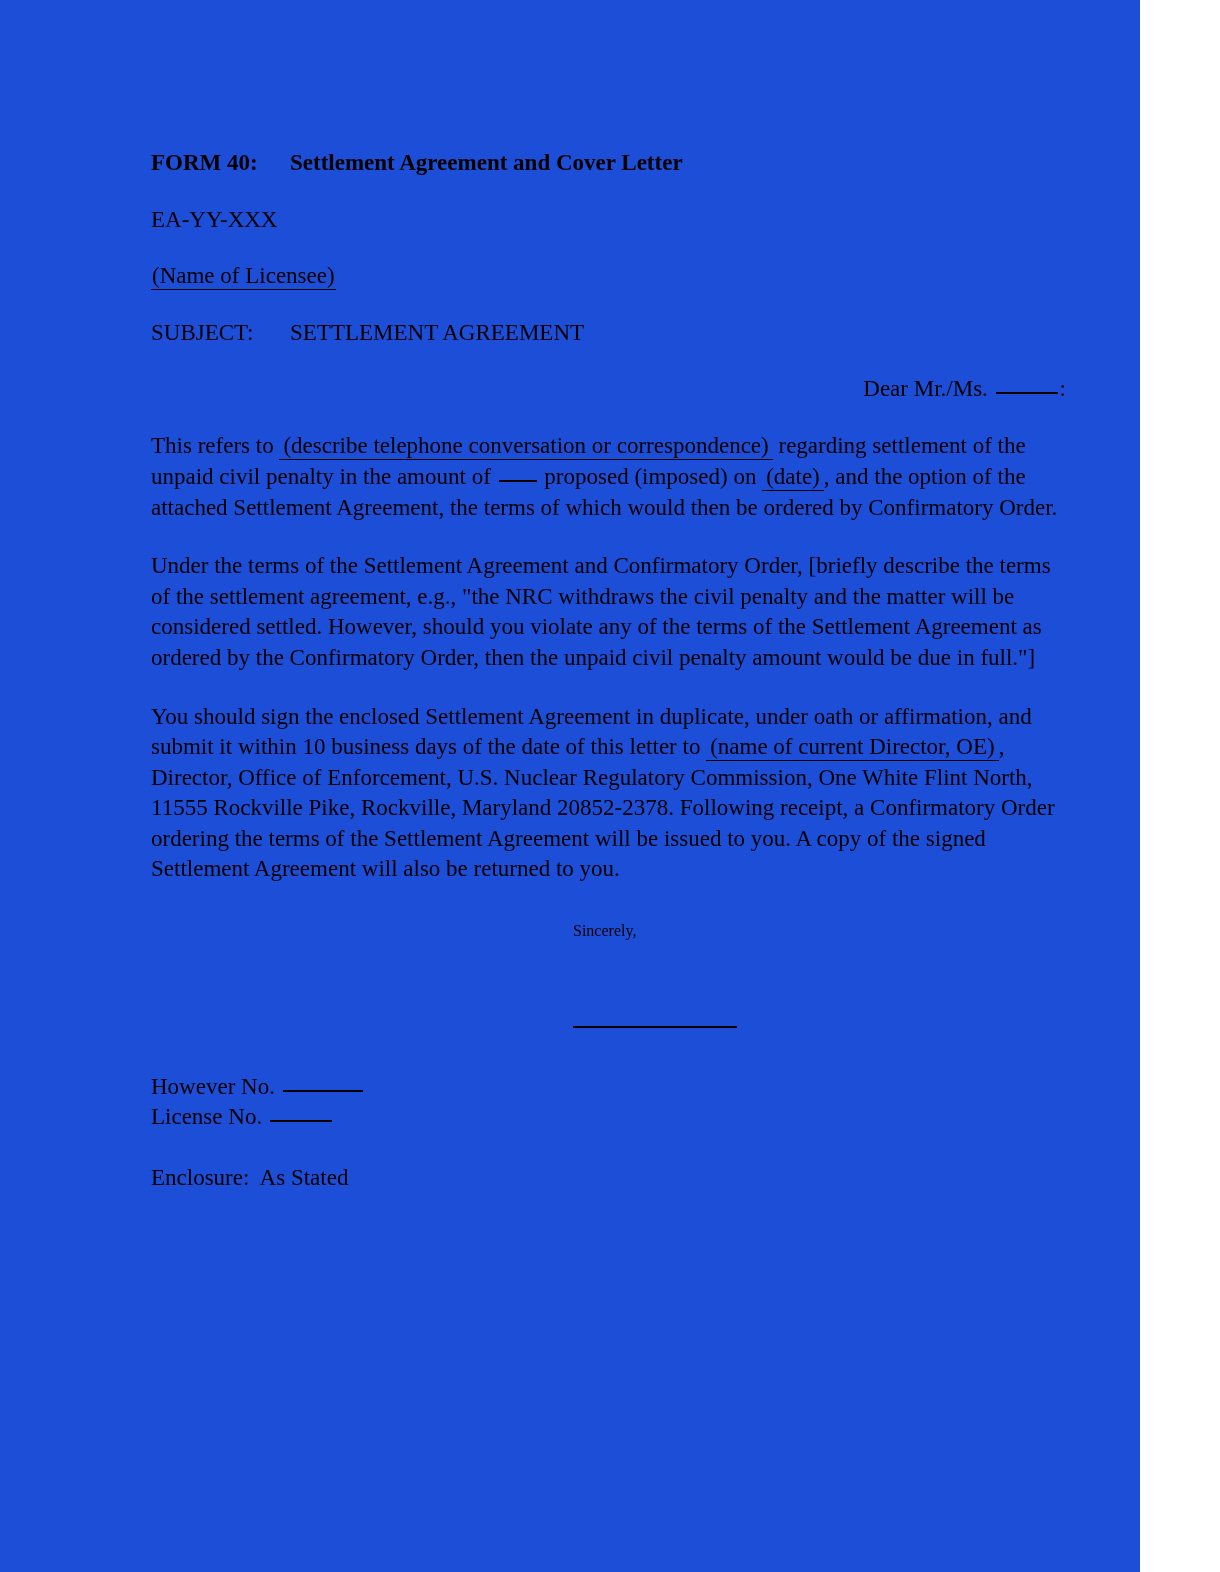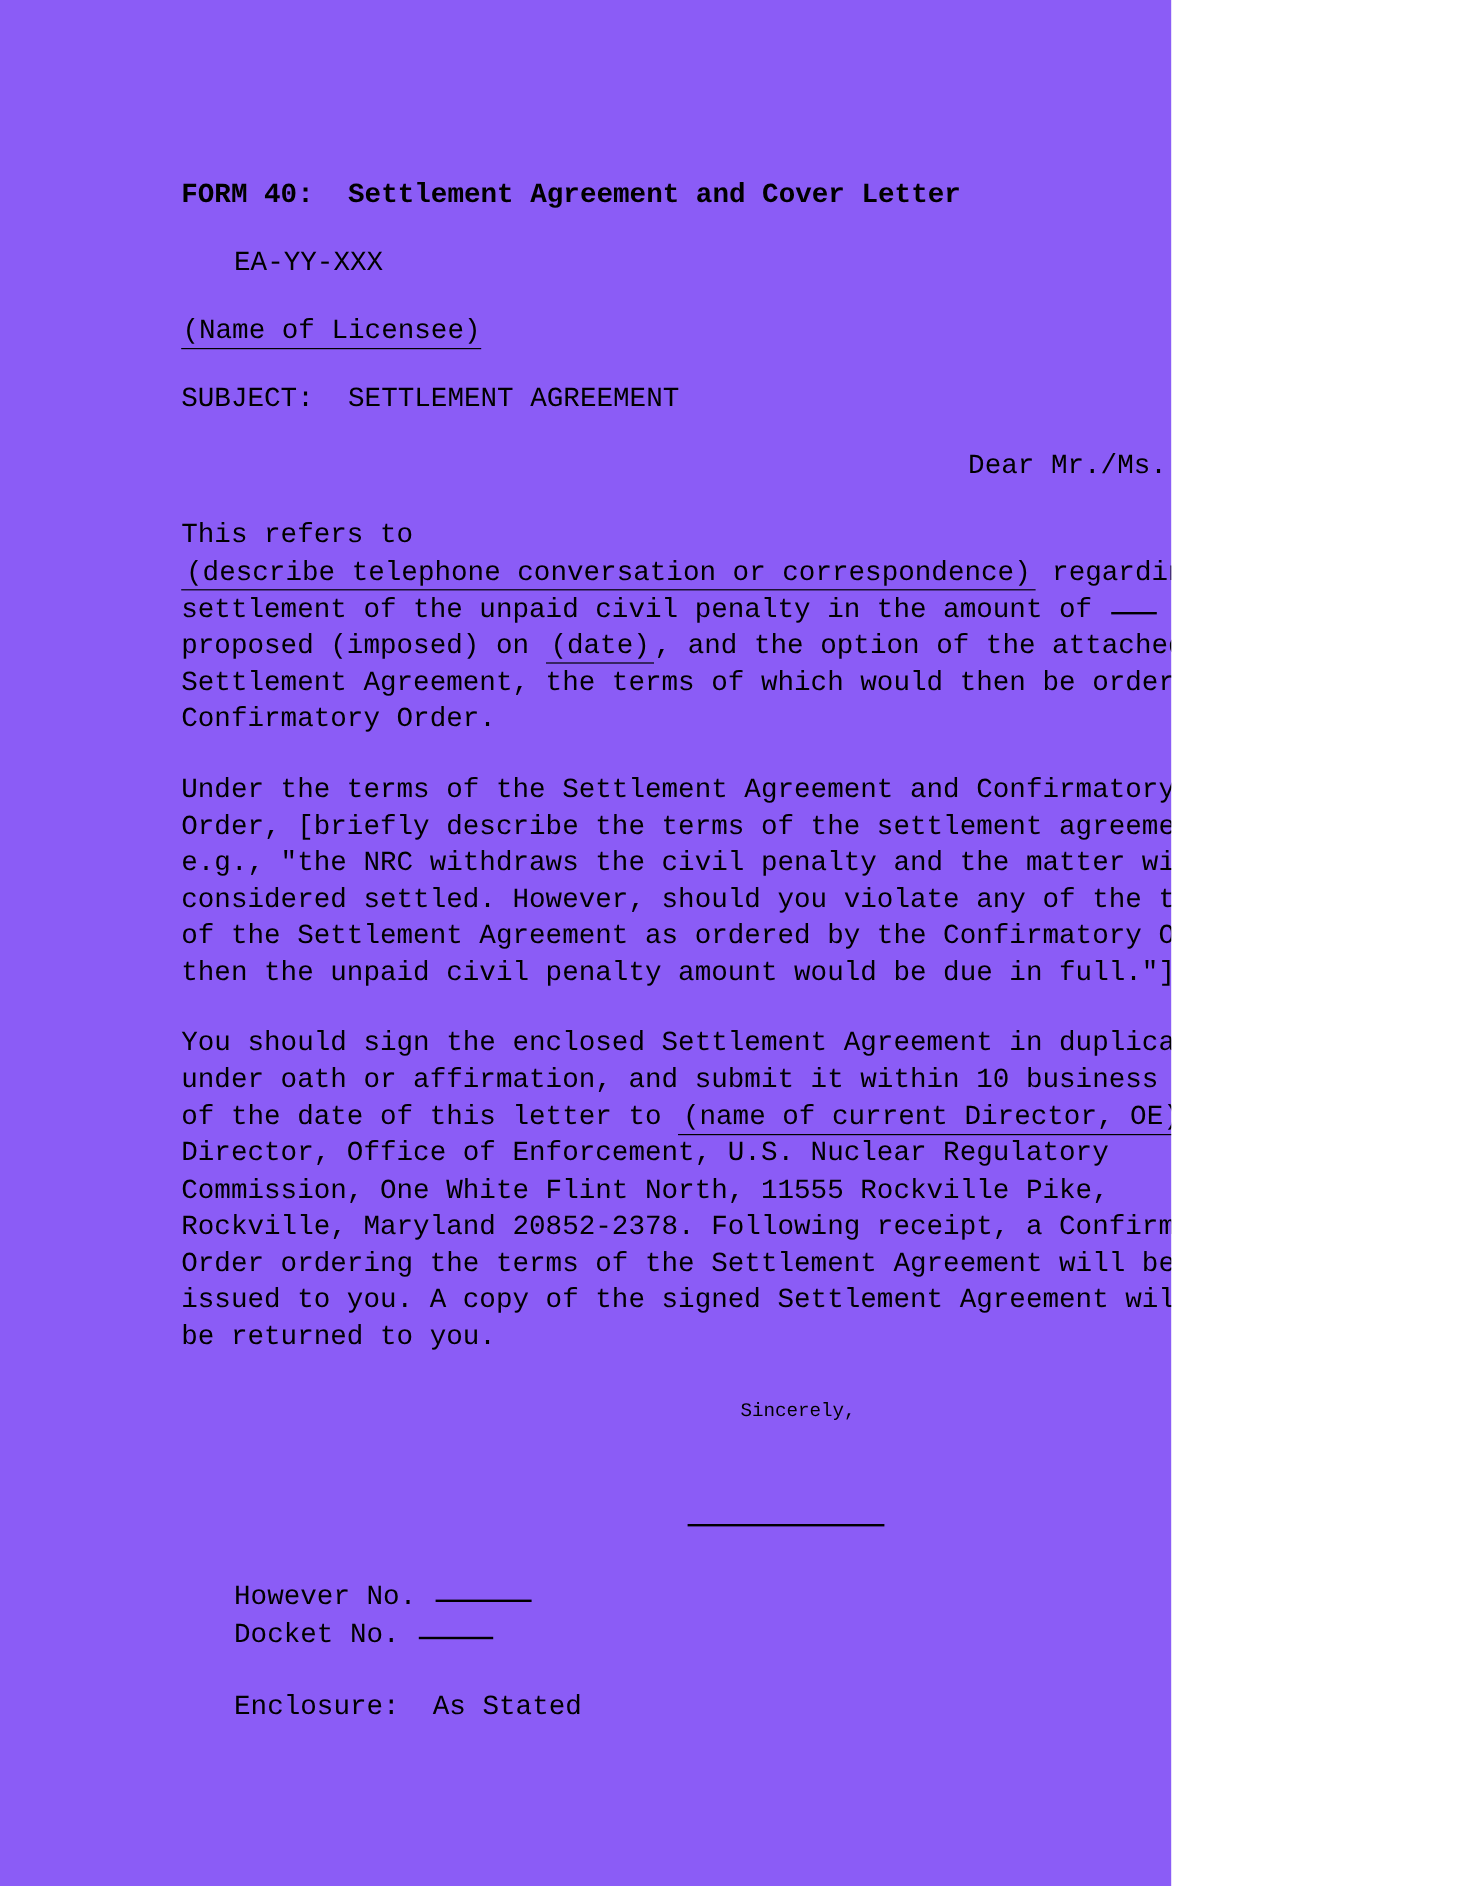--- a/index.html
+++ b/index.html
@@ -6,25 +6,24 @@
     margin: 0;
     padding: 0;
     background: #ffffff;
   }
   body {
     font-family: "Liberation Serif", "DejaVu Serif", serif;
     color: #000000;
   }
   .page {
     position: relative;
-    width: 976px;
+    width: 1140px;
     height: 1572px;
-    background: #8b5cf6;
+    background: #1d4ed8;
     overflow: hidden;
-    font-family: Liberation Mono, monospace;
   }
   .content {
     position: absolute;
     left: 151px;
     top: 148px;
     width: 915px;
   }
 
   
   .title-row {
@@ -36,21 +35,20 @@
     white-space: pre;
   }
   .title-label { width: 139px; flex: 0 0 139px; }
   .title-text { flex: 1 1 auto; }
 
   
   .line {
     font-size: 23px;
     line-height: 1.30;
     white-space: pre;
-    margin-left: 44px;
   }
   .gap-26 { margin-bottom: 26px; }
   .gap-28 { margin-bottom: 28px; text-align: right; }
   .gap-30 { margin-bottom: 30px; }
 
   
   .addr-block { margin-bottom: 26px; }
   .addr-line {
     font-size: 23px;
     line-height: 1.32;
@@ -147,18 +145,18 @@
 
     <div class="para"><span>You should sign the enclosed Settlement Agreement in duplicate, under oath or affirmation, and submit it within 10 business days of the date of this letter to </span><span class="fill">(name of current Director, OE)</span><span>, Director, Office of Enforcement, U.S. Nuclear Regulatory Commission, One White Flint North, 11555 Rockville Pike, Rockville, Maryland  20852-2378.  Following receipt, a Confirmatory Order ordering the terms of the Settlement Agreement will be issued to you.  A copy of the signed Settlement Agreement will also be returned to you.</span></div>
 
     <div class="closing">
       <div class="line">Sincerely,</div>
       <div class="sig-line"></div>
     </div>
 
     <div class="footer">
       <div class="line"><span>However No. </span><span class="blank long"></span></div>
-      <div class="line gap-30"><span>Docket No. </span><span class="blank med"></span></div>
+      <div class="line gap-30"><span>License No. </span><span class="blank med"></span></div>
       <div class="line">Enclosure:  As Stated</div>
     </div>
 
   </div>
 </div>
 
 </body></html>

